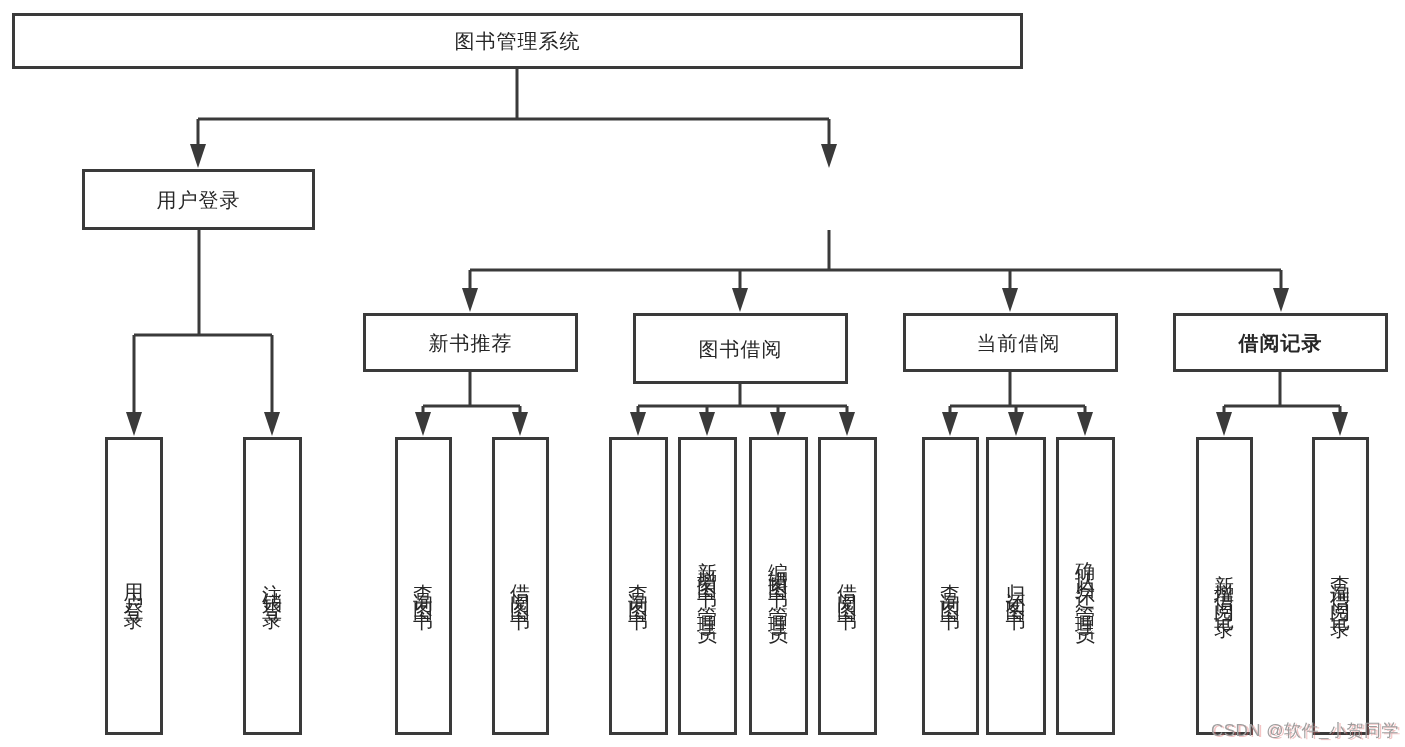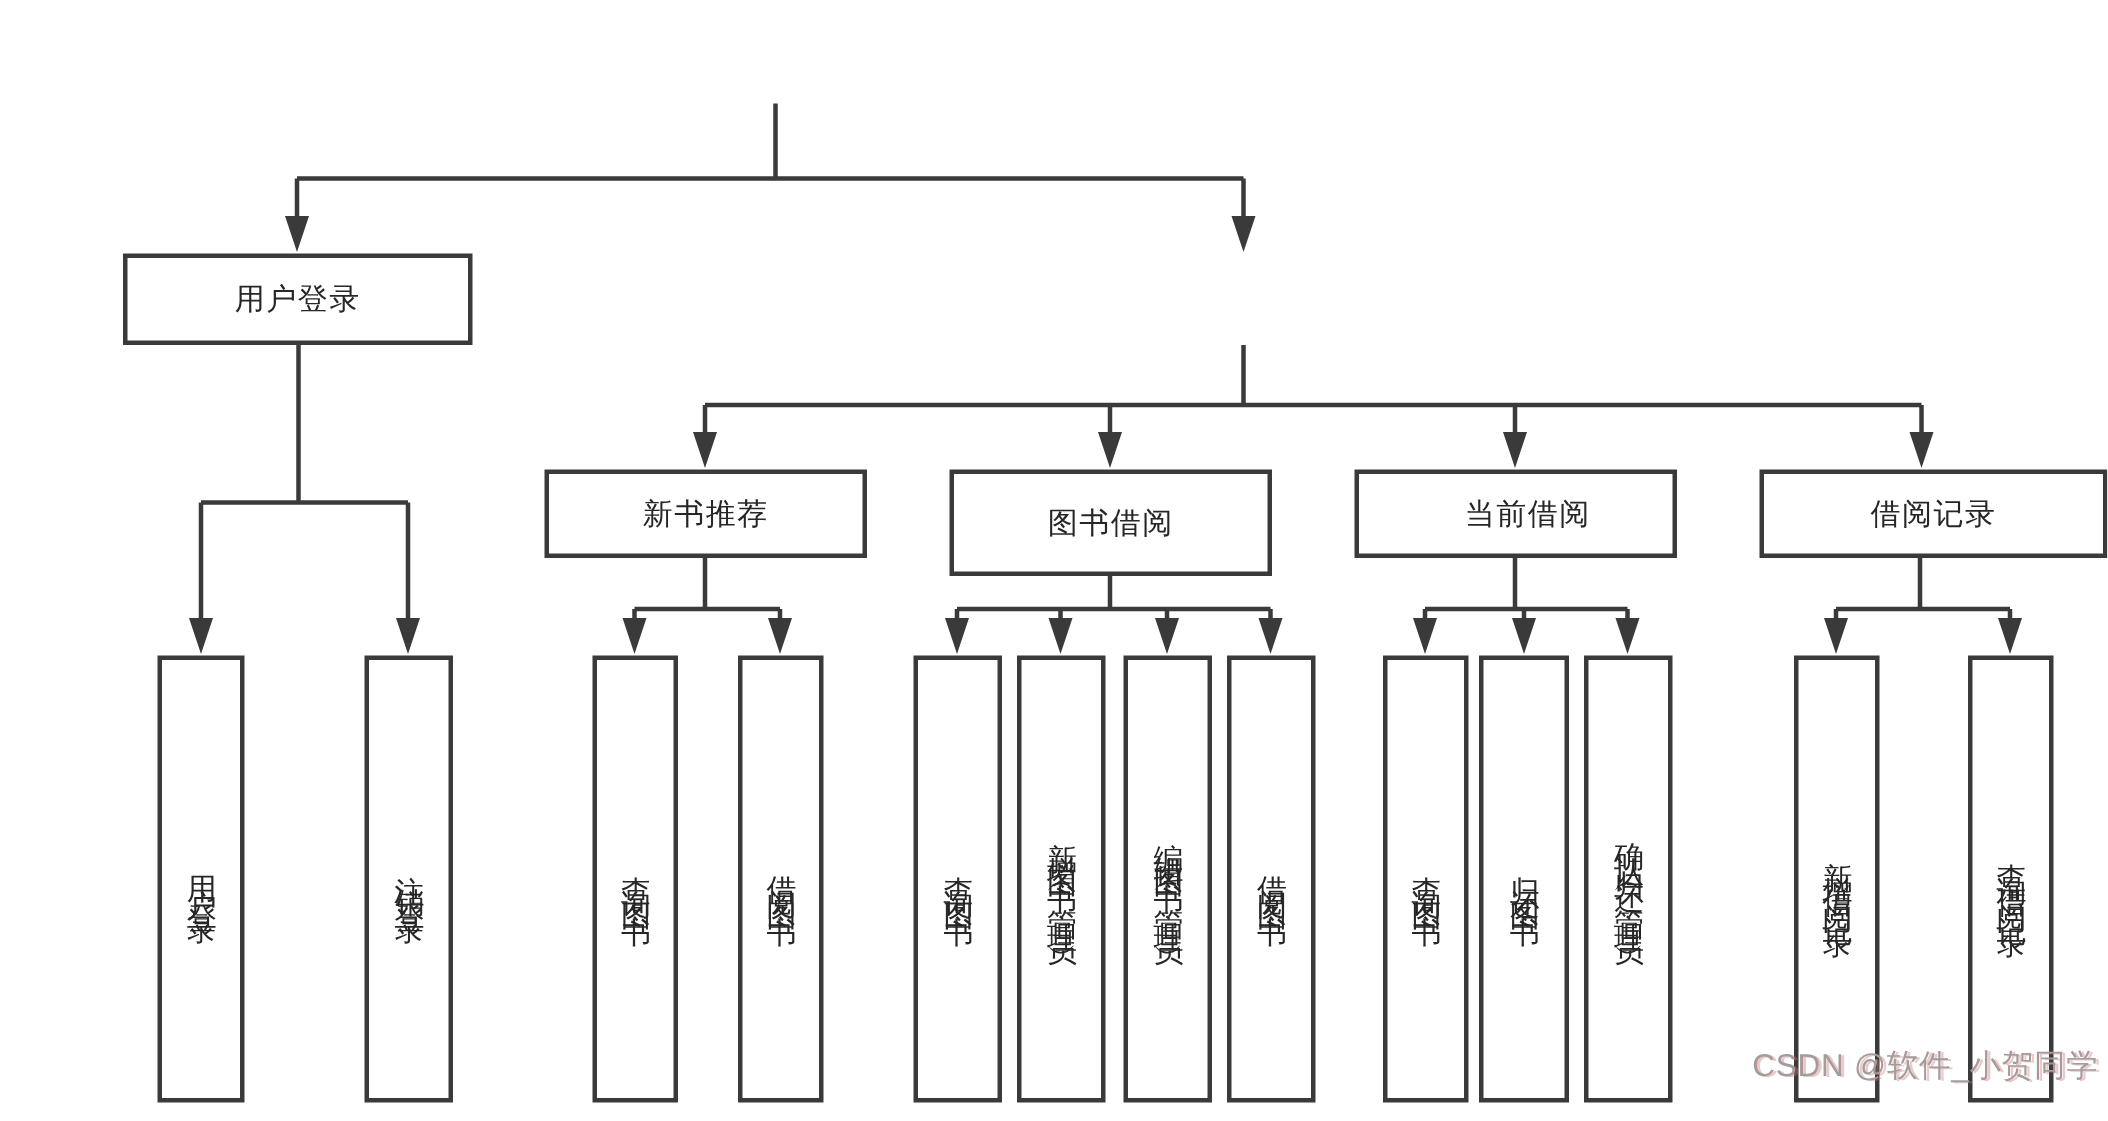--- a/index.html
+++ b/index.html
@@ -33,40 +33,40 @@
   }
   
   #b-root{left:12px;top:13px;width:1011px;height:56px;}
   
   #b-l2-0{left:82px;top:169px;width:233px;height:61px;}
   #b-l2-1{left:710px;top:169px;width:238px;height:61px;}
   
   #b-l3-0{left:363px;top:313px;width:215px;height:59px;}
   #b-l3-1{left:633px;top:313px;width:215px;height:71px;}
   #b-l3-2{left:903px;top:313px;width:215px;height:59px;padding-left:16px;}
-  #b-l3-3{left:1173px;top:313px;width:232px;height:59px;}
+  #b-l3-3{left:1173px;top:313px;width:215px;height:59px;font-weight:bold;}
   
   #b-leaf-0{left:105px;top:437px;width:58px;height:298px;}
   #b-leaf-1{left:243px;top:437px;width:59px;height:298px;}
   #b-leaf-2{left:395px;top:437px;width:57px;height:298px;}
   #b-leaf-3{left:492px;top:437px;width:57px;height:298px;}
   #b-leaf-4{left:609px;top:437px;width:59px;height:298px;}
   #b-leaf-5{left:678px;top:437px;width:59px;height:298px;}
   #b-leaf-6{left:749px;top:437px;width:59px;height:298px;}
   #b-leaf-7{left:818px;top:437px;width:59px;height:298px;}
   #b-leaf-8{left:922px;top:437px;width:57px;height:298px;}
   #b-leaf-9{left:986px;top:437px;width:60px;height:298px;}
   #b-leaf-10{left:1056px;top:437px;width:59px;height:298px;}
   #b-leaf-11{left:1196px;top:437px;width:57px;height:298px;}
   #b-leaf-12{left:1312px;top:437px;width:57px;height:298px;}
   .watermark{
     position:absolute;
     right:6px;
-    bottom:23px;
-    font-size:21px;
+    bottom:5px;
+    font-size:17px;
     color:#9e9e9e;
     letter-spacing:0.5px;
     text-shadow:2px 1px 0 rgba(226,110,110,0.4);
     white-space:nowrap;
   }
 </style>
 </head>
 <body>
 
 <div class="canvas">
@@ -104,20 +104,21 @@
       <polygon points="770,412 786,412 778,436"></polygon>
       <polygon points="839,412 855,412 847,436"></polygon>
       <polygon points="942,412 958,412 950,436"></polygon>
       <polygon points="1008,412 1024,412 1016,436"></polygon>
       <polygon points="1077,412 1093,412 1085,436"></polygon>
       <polygon points="1216,412 1232,412 1224,436"></polygon>
       <polygon points="1332,412 1348,412 1340,436"></polygon>
     </g>
   </svg>
 
+  <div class="box" id="b-root">图书管理系统</div>
 
   <div class="box" id="b-l2-0">用户登录</div>
 
   <div class="box" id="b-l3-0">新书推荐</div>
   <div class="box" id="b-l3-1">图书借阅</div>
   <div class="box" id="b-l3-2">当前借阅</div>
   <div class="box" id="b-l3-3">借阅记录</div>
 
   <div class="box v" id="b-leaf-0">用户登录</div>
   <div class="box v" id="b-leaf-1">注销登录</div>

